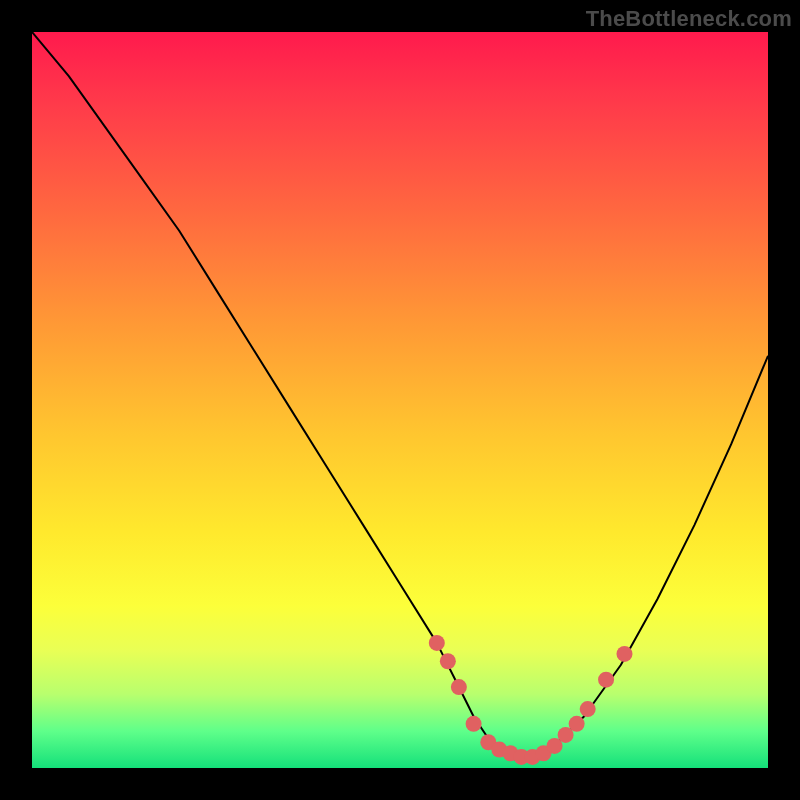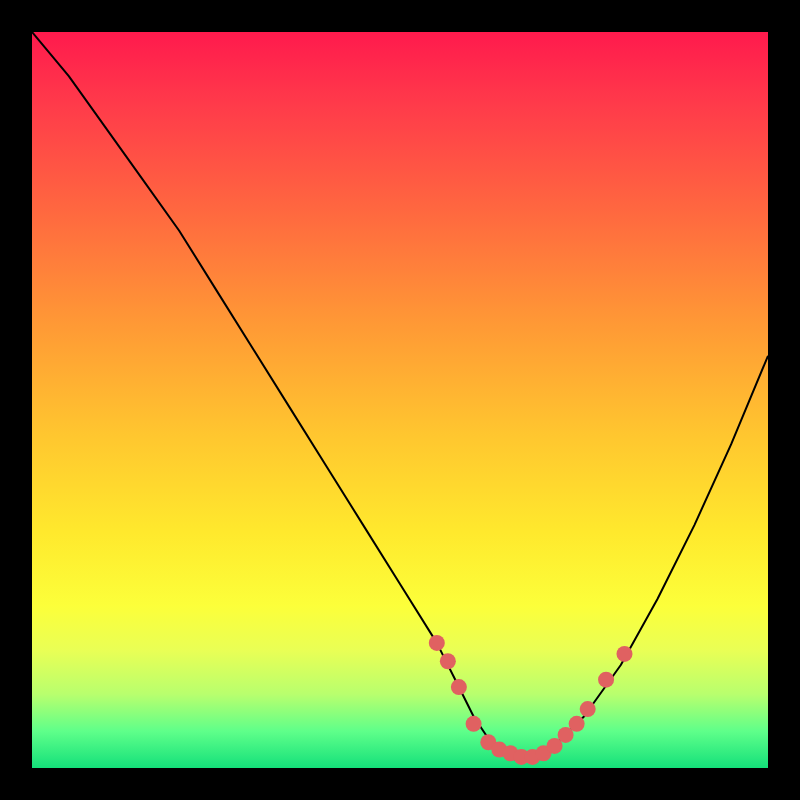--- a/index.html
+++ b/index.html
@@ -78,13 +78,14 @@
         <circle cx="522.56" cy="713.92" r="8" fill="#e06161"></circle>
         <circle cx="533.60" cy="702.88" r="8" fill="#e06161"></circle>
         <circle cx="544.64" cy="691.84" r="8" fill="#e06161"></circle>
         <circle cx="555.68" cy="677.12" r="8" fill="#e06161"></circle>
         <circle cx="574.08" cy="647.68" r="8" fill="#e06161"></circle>
         <circle cx="592.48" cy="621.92" r="8" fill="#e06161"></circle>
       </svg>
 
   </div>
 
+  <div class="watermark">TheBottleneck.com</div>
 </div>
 
 </body></html>

